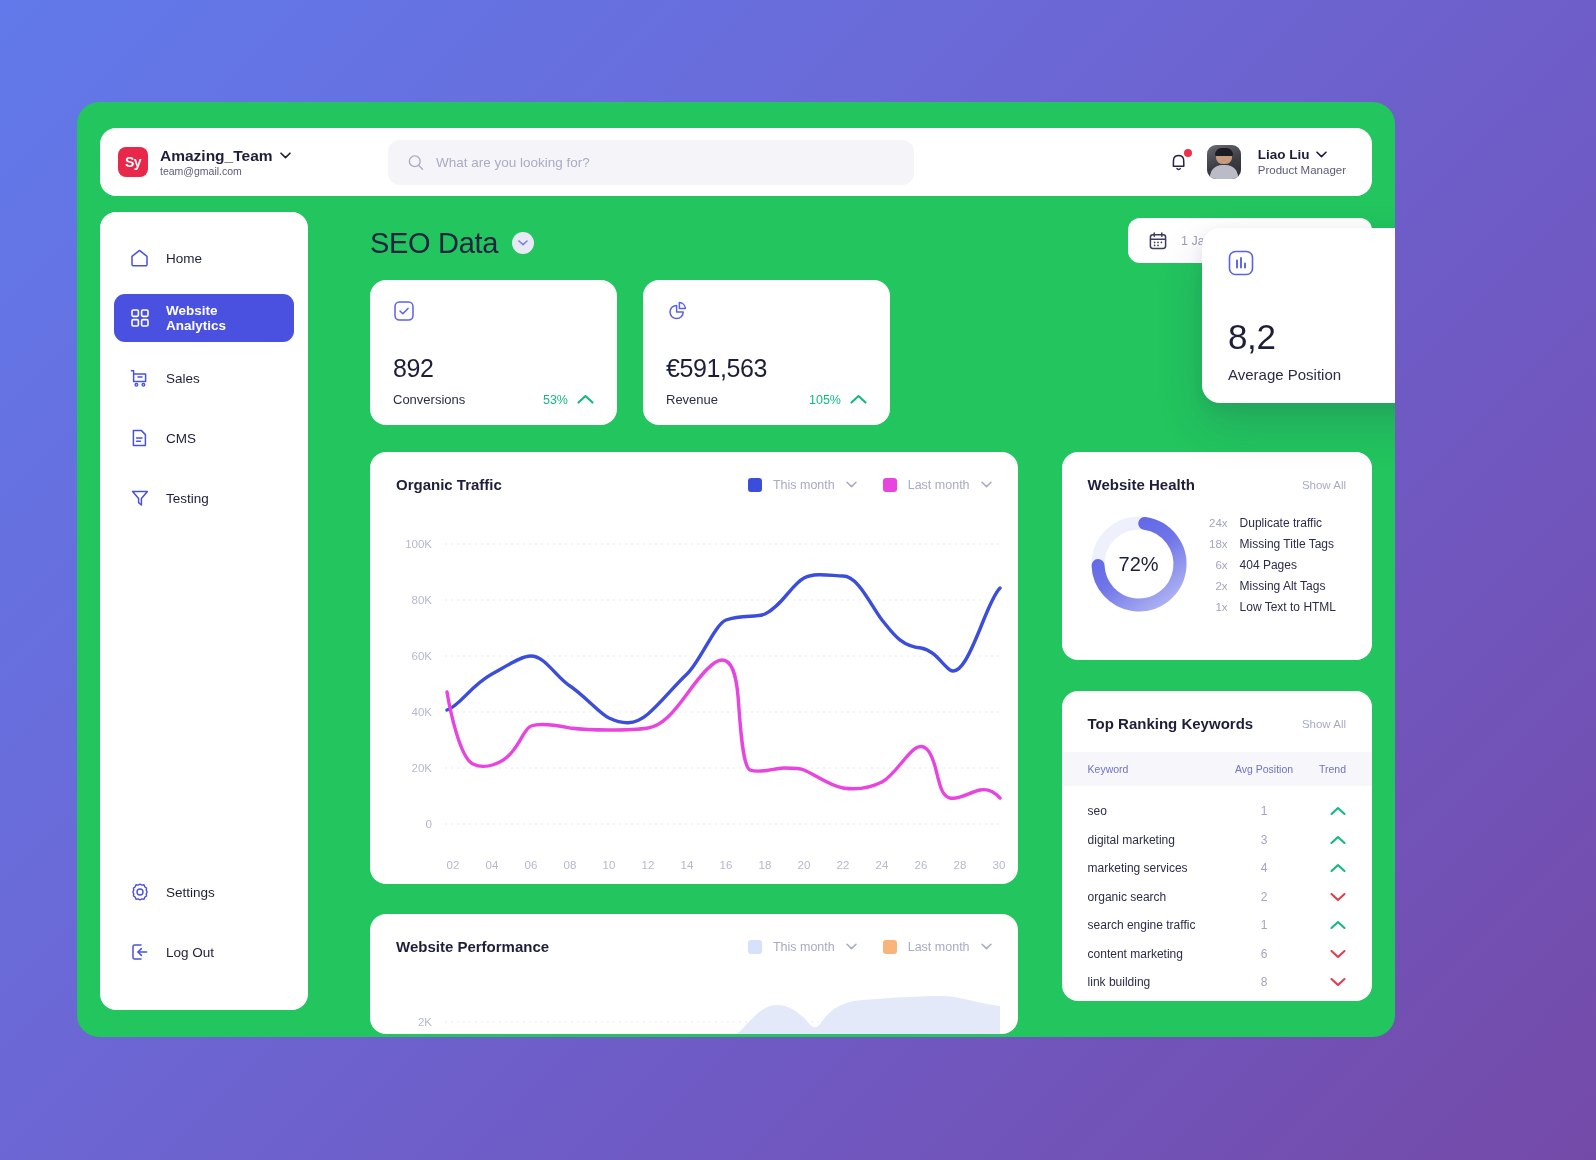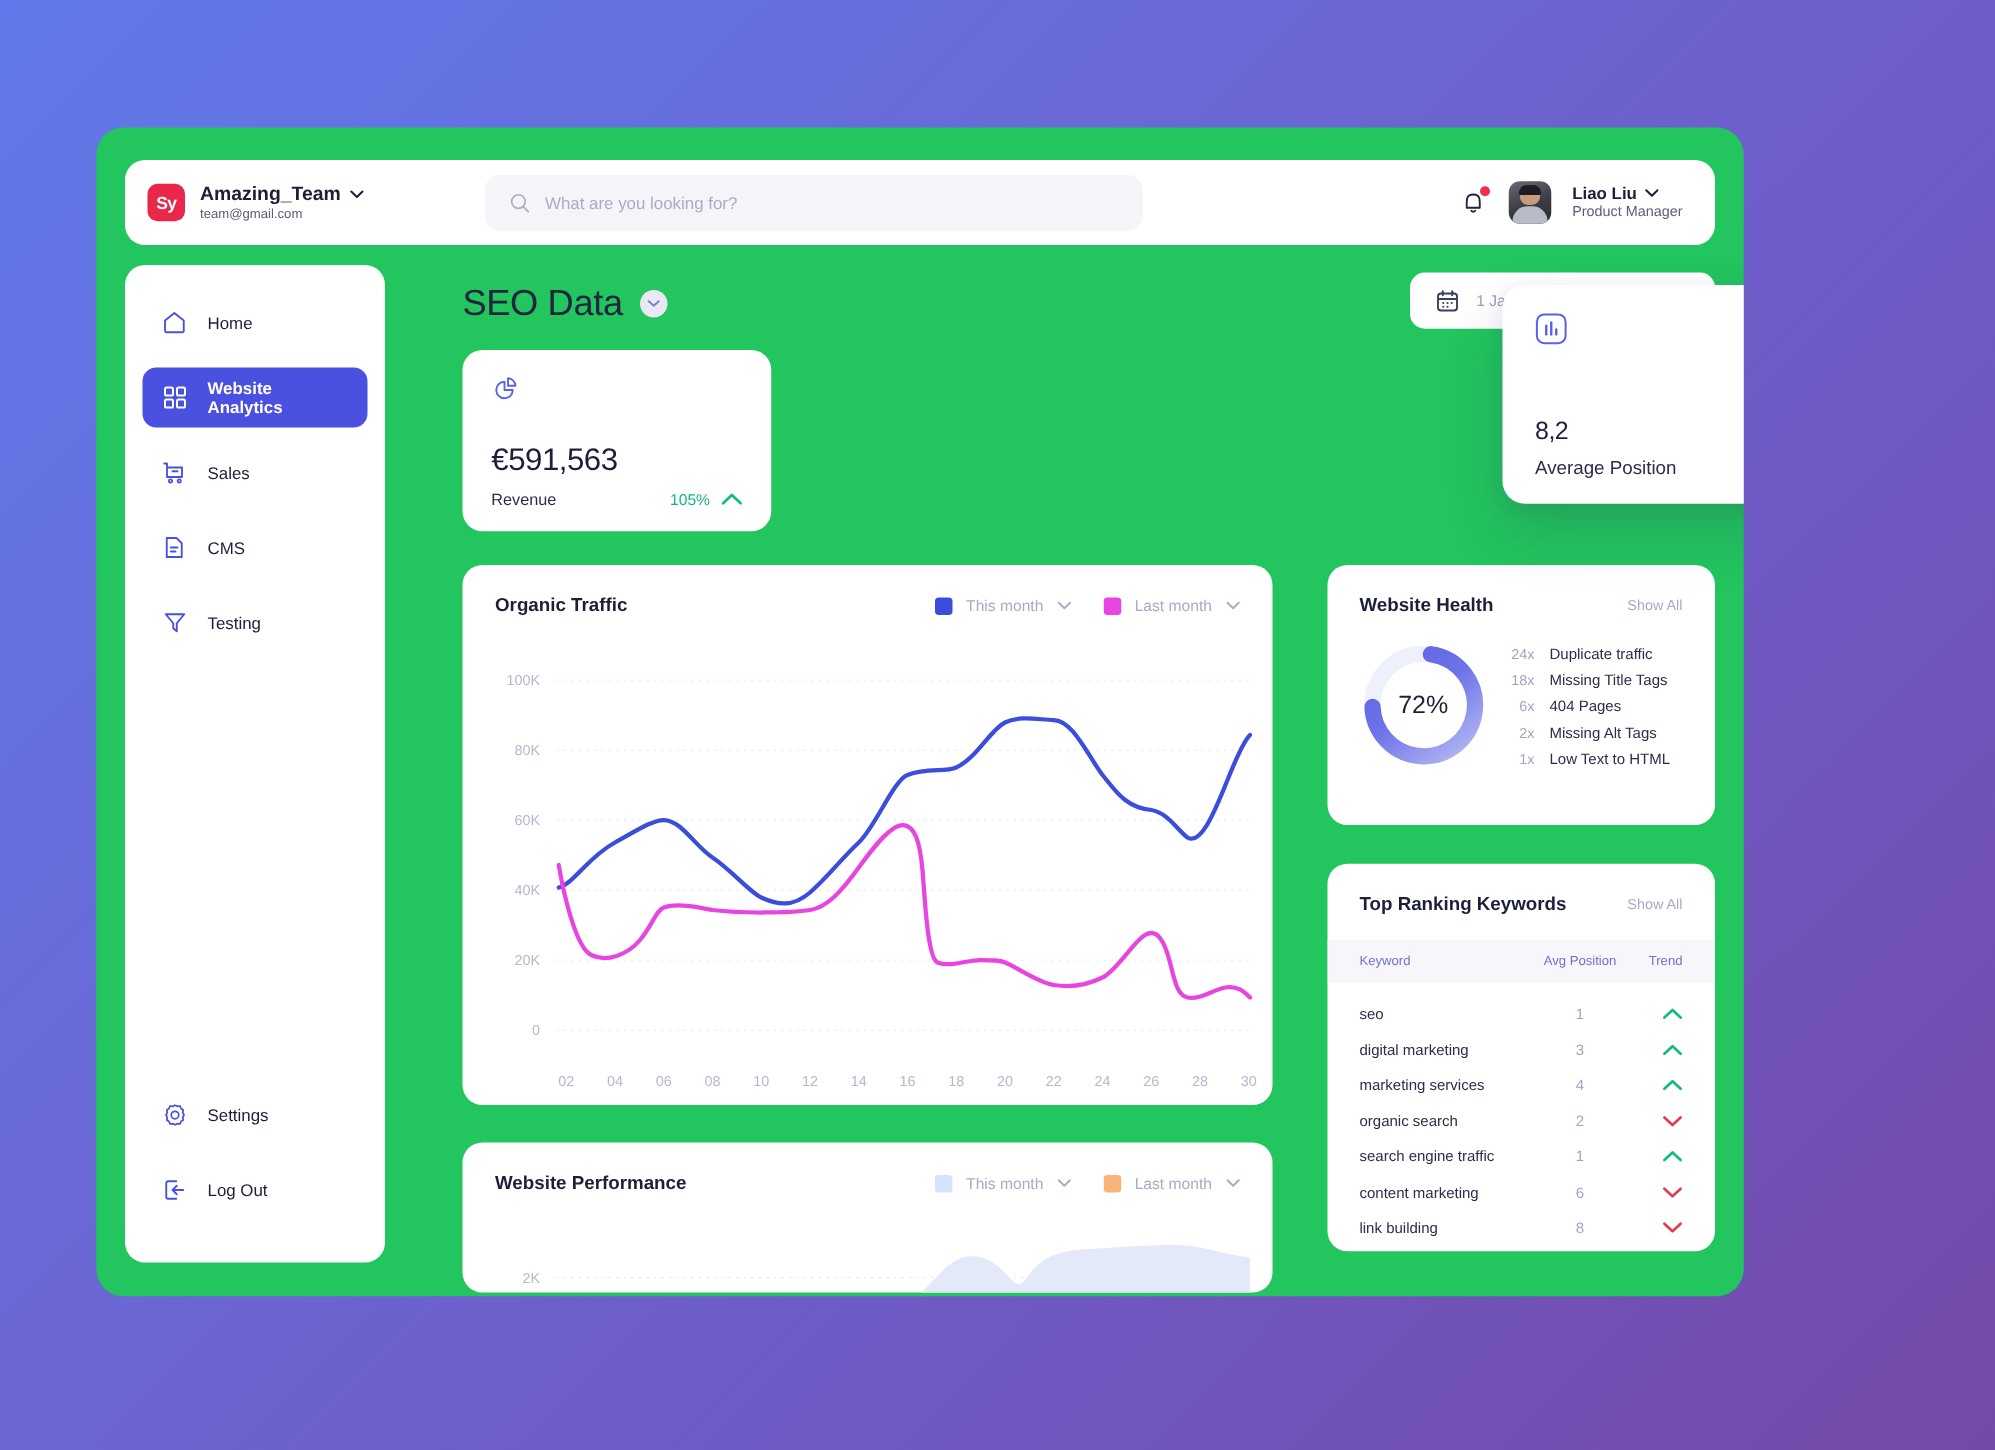--- a/index.html
+++ b/index.html
@@ -189,21 +189,21 @@
     position: absolute;
     left: 1125px; top: 126px;
     width: 300px; height: 175px;
     background: #fff;
     border-radius: 18px;
     box-shadow: 0 22px 46px rgba(40,32,90,0.17), 0 4px 14px rgba(40,32,90,0.07);
     padding: 22px 26px 20px 26px;
     display: flex; flex-direction: column;
     z-index: 40;
   }
-  .float-card .stat-value { font-size: 20px; }
+  .float-card .stat-value { font-size: 35px; }
 
   
   .content-grid {
     display: flex; gap: 44px;
     padding-left: 40px; margin-top: 27px; justify-content: flex-end;
   }
   .col-left { width: 655px; }
   .col-right { width: 314px; }
 
   .card { background: #fff; border-radius: 16px; }
@@ -418,20 +418,38 @@
         <circle cx="10" cy="11.4" r="0.85" fill="#3a3d5c"></circle>
         <circle cx="13.4" cy="11.4" r="0.85" fill="#3a3d5c"></circle>
         <circle cx="6.6" cy="14.4" r="0.85" fill="#3a3d5c"></circle>
         <circle cx="10" cy="14.4" r="0.85" fill="#3a3d5c"></circle>
       </svg>
       <span class="dp-text">1 Jan</span>
     </div>
 
     <div class="stat-row">
 
+      <div class="stat-card">
+        <div class="stat-icon">
+          <svg width="22" height="22" viewBox="0 0 22 22">
+            <rect x="2" y="2" width="18" height="18" rx="4.5" fill="none" stroke="#5a61e6" stroke-width="1.5"></rect>
+            <path d="M7 11 L9.8 13.8 L15 8.4" fill="none" stroke="#5a61e6" stroke-width="1.5" stroke-linecap="round" stroke-linejoin="round"></path>
+          </svg>
+        </div>
+        <div class="stat-value">892</div>
+        <div class="stat-foot">
+          <span class="stat-label">Conversions</span>
+          <span class="stat-delta up">
+            <span>53%</span>
+            <svg width="17" height="11" viewBox="0 0 17 11">
+              <path d="M1.5 8.6 L8.5 2 L15.5 8.6" fill="none" stroke="#12b981" stroke-width="2.1" stroke-linecap="round" stroke-linejoin="round"></path>
+            </svg>
+          </span>
+        </div>
+      </div>
 
 
       <div class="stat-card">
         <div class="stat-icon">
           <svg width="22" height="22" viewBox="0 0 22 22">
             <path d="M10.6 5.4 a6.6 6.6 0 1 0 6.6 6.6 L10.6 12 Z" fill="none" stroke="#5a61e6" stroke-width="1.5" stroke-linejoin="round"></path>
             <path d="M13.4 2.6 a6.4 6.4 0 0 1 6 6 L13.4 8.6 Z" fill="none" stroke="#5a61e6" stroke-width="1.5" stroke-linejoin="round"></path>
           </svg>
         </div>
         <div class="stat-value">€591,563</div>

